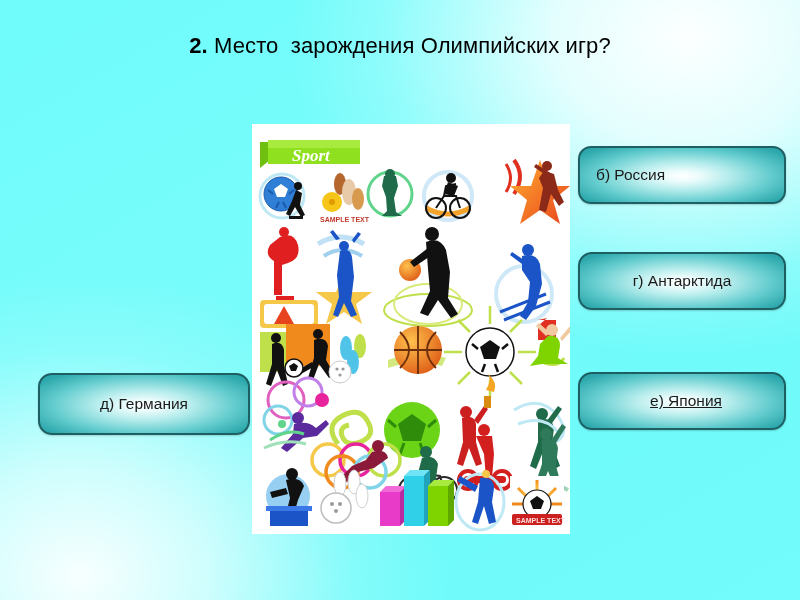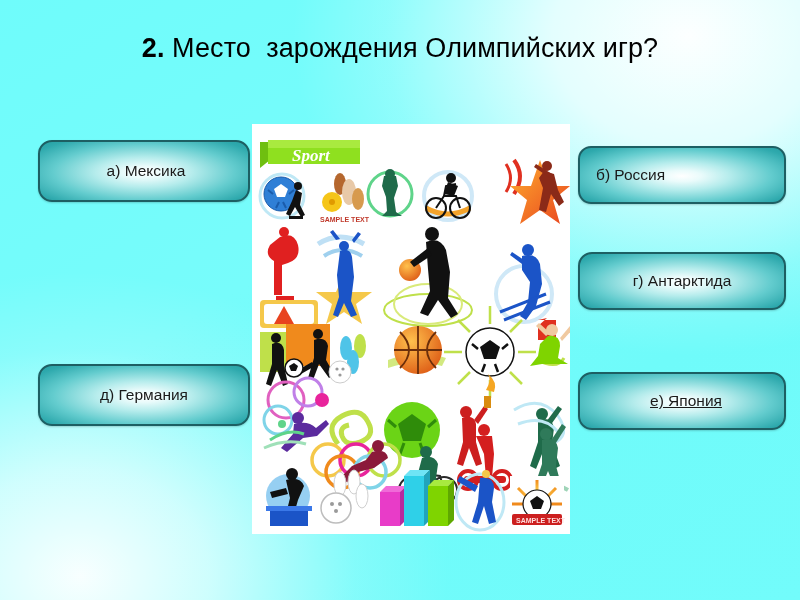--- a/index.html
+++ b/index.html
@@ -25,21 +25,21 @@
     overflow: hidden;
   }
 
   
   #title {
     position: absolute;
     left: 0;
     top: 33px;
     width: 800px;
     text-align: center;
-    font-size: 27px;
+    font-size: 22px;
     color: #000000;
     letter-spacing: 0.1px;
     white-space: pre;
   }
   #title .num {
     font-weight: bold;
   }
 
   
   .answer-btn {
@@ -66,21 +66,21 @@
     width: 100%;
   }
   .left-col { width: 212px; height: 62px; left: 38px; }
   .right-col { width: 208px; height: 58px; left: 578px; }
 
   .left-col .label  { text-align: center; }
   .right-col .label { text-align: center; }
 
   #btn-a { top: 140px; }
   #btn-v { top: 250px; }
-  #btn-d { top: 364px; }
+  #btn-d { top: 373px; }
 
   #btn-b { top: 146px; border-radius: 13px; }
   #btn-g { top: 252px; }
   #btn-e { top: 372px; text-decoration: underline; }
 
   
   #btn-b .label { text-align: left; padding-left: 16px; }
   #btn-e .label { text-align: center; padding-left: 8px; }
   #btn-a .label { padding-left: 4px; }
 
@@ -411,23 +411,20 @@
           <path d="M285 356 v12 M266 364 l8 8 M304 364 l-8 8 M260 380 h12 M298 380 h12"></path>
         </g>
         <circle cx="285" cy="380" r="14" fill="#ffffff" stroke="#111" stroke-width="1.2"></circle>
         <polygon points="285,372 292,377 289,385 281,385 278,377" fill="#111"></polygon>
         <rect x="260" y="390" width="50" height="11" rx="2" fill="#cc1f1f"></rect>
         <text x="264" y="399" font-family="Liberation Sans, sans-serif" font-size="7" font-weight="bold" fill="#ffdddd">SAMPLE TEXT</text>
       </g>
     </svg>
   </div>
 
-  <div class="answer-btn left-col" id="btn-a">
-    <span class="label">а) Мексика</span>
-  </div>
   <div class="answer-btn left-col" id="btn-d">
     <span class="label">д) Германия</span>
   </div>
 
   <div class="answer-btn right-col" id="btn-b">
     <span class="label">б) Россия</span>
   </div>
   <div class="answer-btn right-col" id="btn-g">
     <span class="label">г) Антарктида</span>
   </div>

